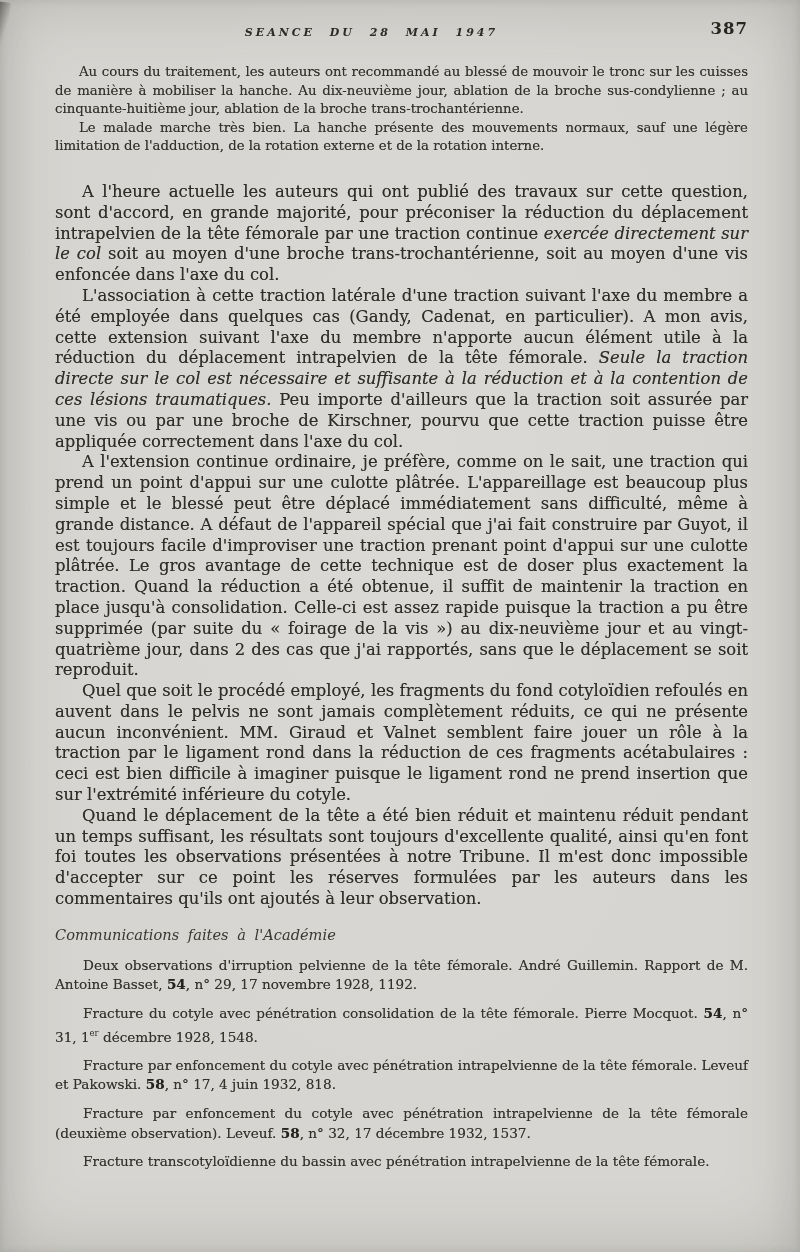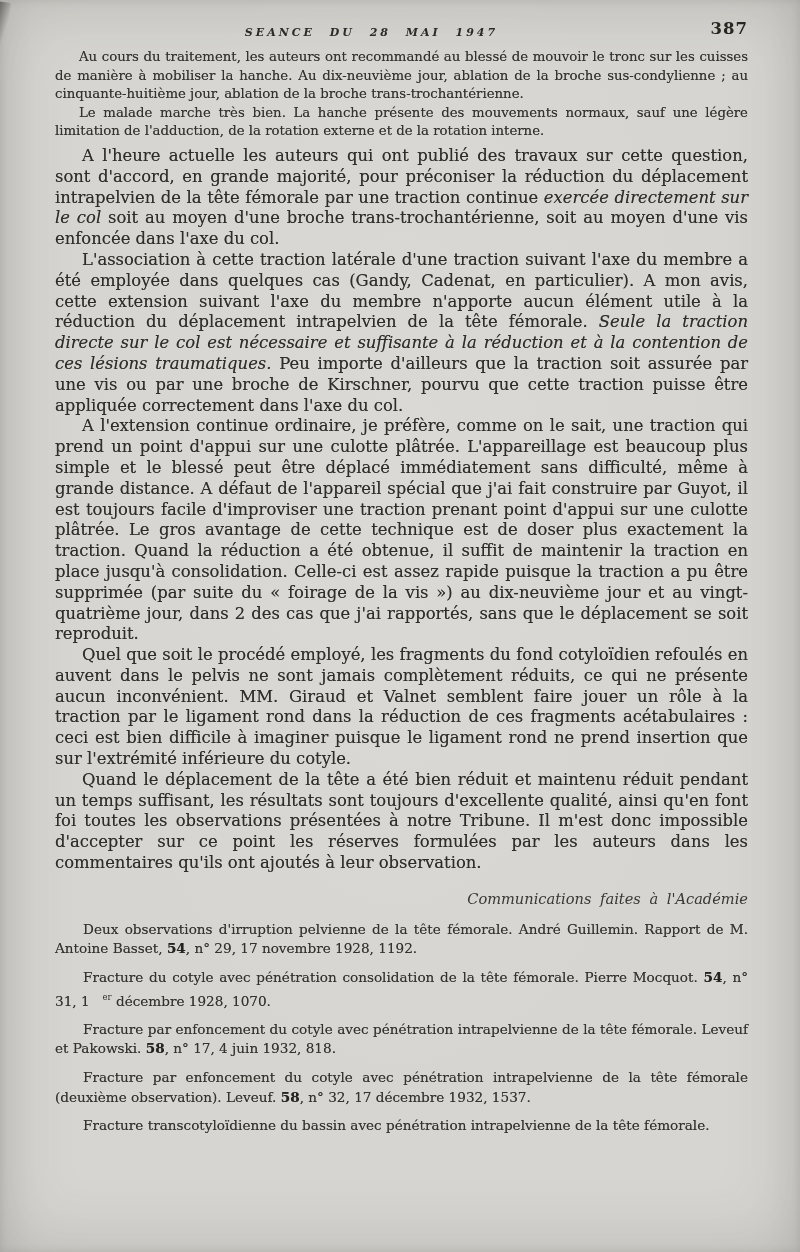--- a/index.html
+++ b/index.html
@@ -55,59 +55,60 @@
   .page-number {
     position: absolute;
     right: 0;
     top: 1px;
     font-size: 16.5px;
     font-weight: bold;
     letter-spacing: 1px;
     color: #27261f;
   }
   .intro {
+    margin-top: 15px;
   }
   .intro p {
     margin: 0;
     font-size: 13.3px;
     line-height: 18.6px;
     text-align: justify;
     text-indent: 24px;
     color: #33322c;
   }
   .bodytext {
-    margin-top: 5px;
+    margin-top: 26px;
   }
   .bodytext p {
     margin: 0;
     font-size: 16.4px;
     line-height: 20.8px;
     text-align: justify;
     text-indent: 27px;
     color: #2e2d27;
   }
   .section-heading {
     margin: 16px 0 13px 0;
-    text-align: right;
+    text-align: left;
     font-style: italic;
     font-size: 14.6px;
     word-spacing: 4px;
     color: #383731;
   }
   .biblio p {
     margin: 0 0 9px 0;
     font-size: 13.6px;
     line-height: 19.6px;
     text-align: justify;
     text-indent: 28px;
     color: #33322b;
   }
   .it { font-style: italic; }
   .bd { font-weight: bold; color: #24231d; }
-  sup { font-size: 0.62em; margin-left: 13px; }
+  sup { font-size: 0.62em; }
   p span { text-shadow: 0 0 0.5px rgba(46,45,40,0.55); }
 </style>
 </head>
 <body>
 
 <div class="page">
   <div class="scan-artifact"></div>
 
   <div class="pageheader">
     <div class="journal-title">SEANCE DU 28 MAI 1947</div>
@@ -124,18 +125,18 @@
       <p><span>L'association à cette traction latérale d'une traction suivant l'axe du membre a été employée dans quelques cas (Gandy, Cadenat, en particulier). A mon avis, cette extension suivant l'axe du membre n'apporte aucun élément utile à la réduction du déplacement intrapelvien de la tête fémorale. </span><span class="it">Seule la traction directe sur le col est nécessaire et suffisante à la réduction et à la contention de ces lésions traumatiques.</span><span> Peu importe d'ailleurs que la traction soit assurée par une vis ou par une broche de Kirschner, pourvu que cette traction puisse être appliquée correctement dans l'axe du col.</span></p>
       <p><span>A l'extension continue ordinaire, je préfère, comme on le sait, une traction qui prend un point d'appui sur une culotte plâtrée. L'appareillage est beaucoup plus simple et le blessé peut être déplacé immédiatement sans difficulté, même à grande distance. A défaut de l'appareil spécial que j'ai fait construire par Guyot, il est toujours facile d'improviser une traction prenant point d'appui sur une culotte plâtrée. Le gros avantage de cette technique est de doser plus exactement la traction. Quand la réduction a été obtenue, il suffit de maintenir la traction en place jusqu'à consolidation. Celle-ci est assez rapide puisque la traction a pu être supprimée (par suite du « foirage de la vis ») au dix-neuvième jour et au vingt-quatrième jour, dans 2 des cas que j'ai rapportés, sans que le déplacement se soit reproduit.</span></p>
       <p><span>Quel que soit le procédé employé, les fragments du fond cotyloïdien refoulés en auvent dans le pelvis ne sont jamais complètement réduits, ce qui ne présente aucun inconvénient. MM. Giraud et Valnet semblent faire jouer un rôle à la traction par le ligament rond dans la réduction de ces fragments acétabulaires : ceci est bien difficile à imaginer puisque le ligament rond ne prend insertion que sur l'extrémité inférieure du cotyle.</span></p>
       <p><span>Quand le déplacement de la tête a été bien réduit et maintenu réduit pendant un temps suffisant, les résultats sont toujours d'excellente qualité, ainsi qu'en font foi toutes les observations présentées à notre Tribune. Il m'est donc impossible d'accepter sur ce point les réserves formulées par les auteurs dans les commentaires qu'ils ont ajoutés à leur observation.</span></p>
     </div>
 
   <div class="section-heading">Communications faites à l'Académie</div>
 
   <div class="biblio">
       <p><span>Deux observations d'irruption pelvienne de la tête fémorale. André Guillemin. Rapport de M. Antoine Basset, </span><span class="bd">54</span><span>, n° 29, 17 novembre 1928, 1192.</span></p>
-      <p><span>Fracture du cotyle avec pénétration consolidation de la tête fémorale. Pierre Mocquot. </span><span class="bd">54</span><span>, n° 31, 1</span><sup>er</sup><span> décembre 1928, 1070.</span></p>
+      <p><span>Fracture du cotyle avec pénétration consolidation de la tête fémorale. Pierre Mocquot. </span><span class="bd">54</span><span>, n° 31, 1</span><sup>er</sup><span> décembre 1928, 1548.</span></p>
       <p><span>Fracture par enfoncement du cotyle avec pénétration intrapelvienne de la tête fémorale. Leveuf et Pakowski. </span><span class="bd">58</span><span>, n° 17, 4 juin 1932, 818.</span></p>
       <p><span>Fracture par enfoncement du cotyle avec pénétration intrapelvienne de la tête fémorale (deuxième observation). Leveuf. </span><span class="bd">58</span><span>, n° 32, 17 décembre 1932, 1537.</span></p>
       <p><span>Fracture transcotyloïdienne du bassin avec pénétration intrapelvienne de la tête fémorale.</span></p>
     </div>
 </div>
 
 </body></html>

